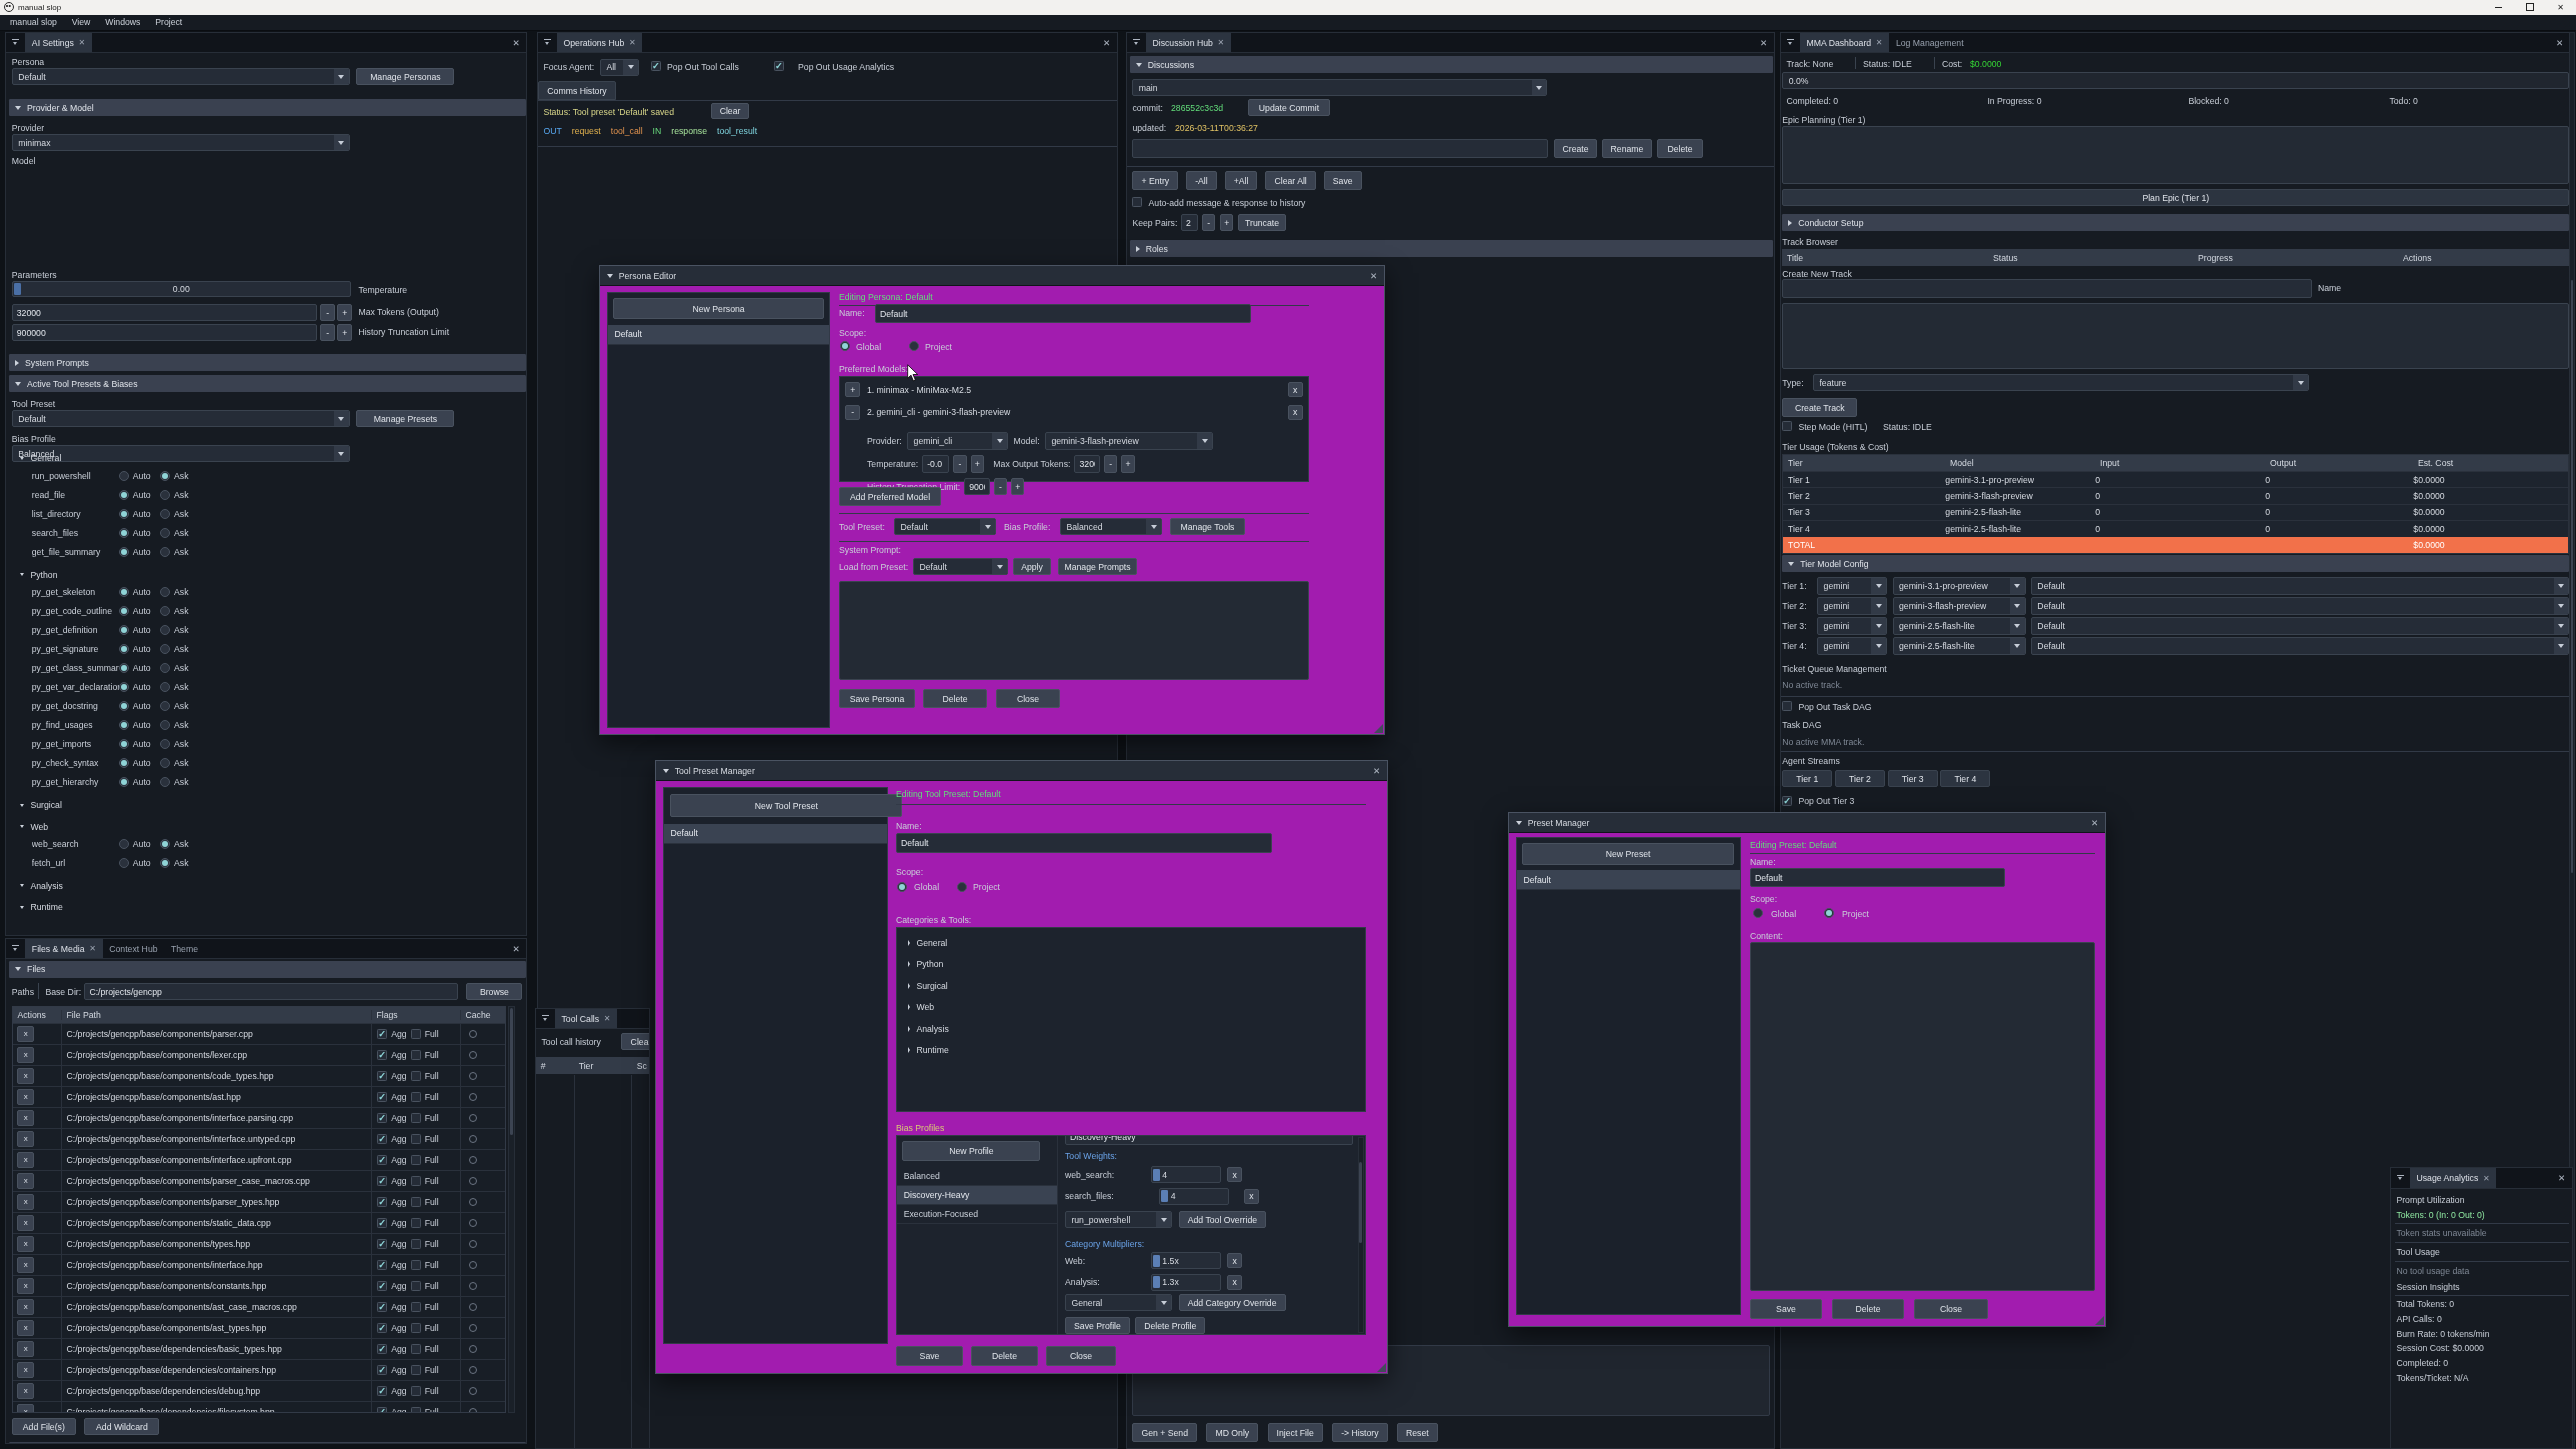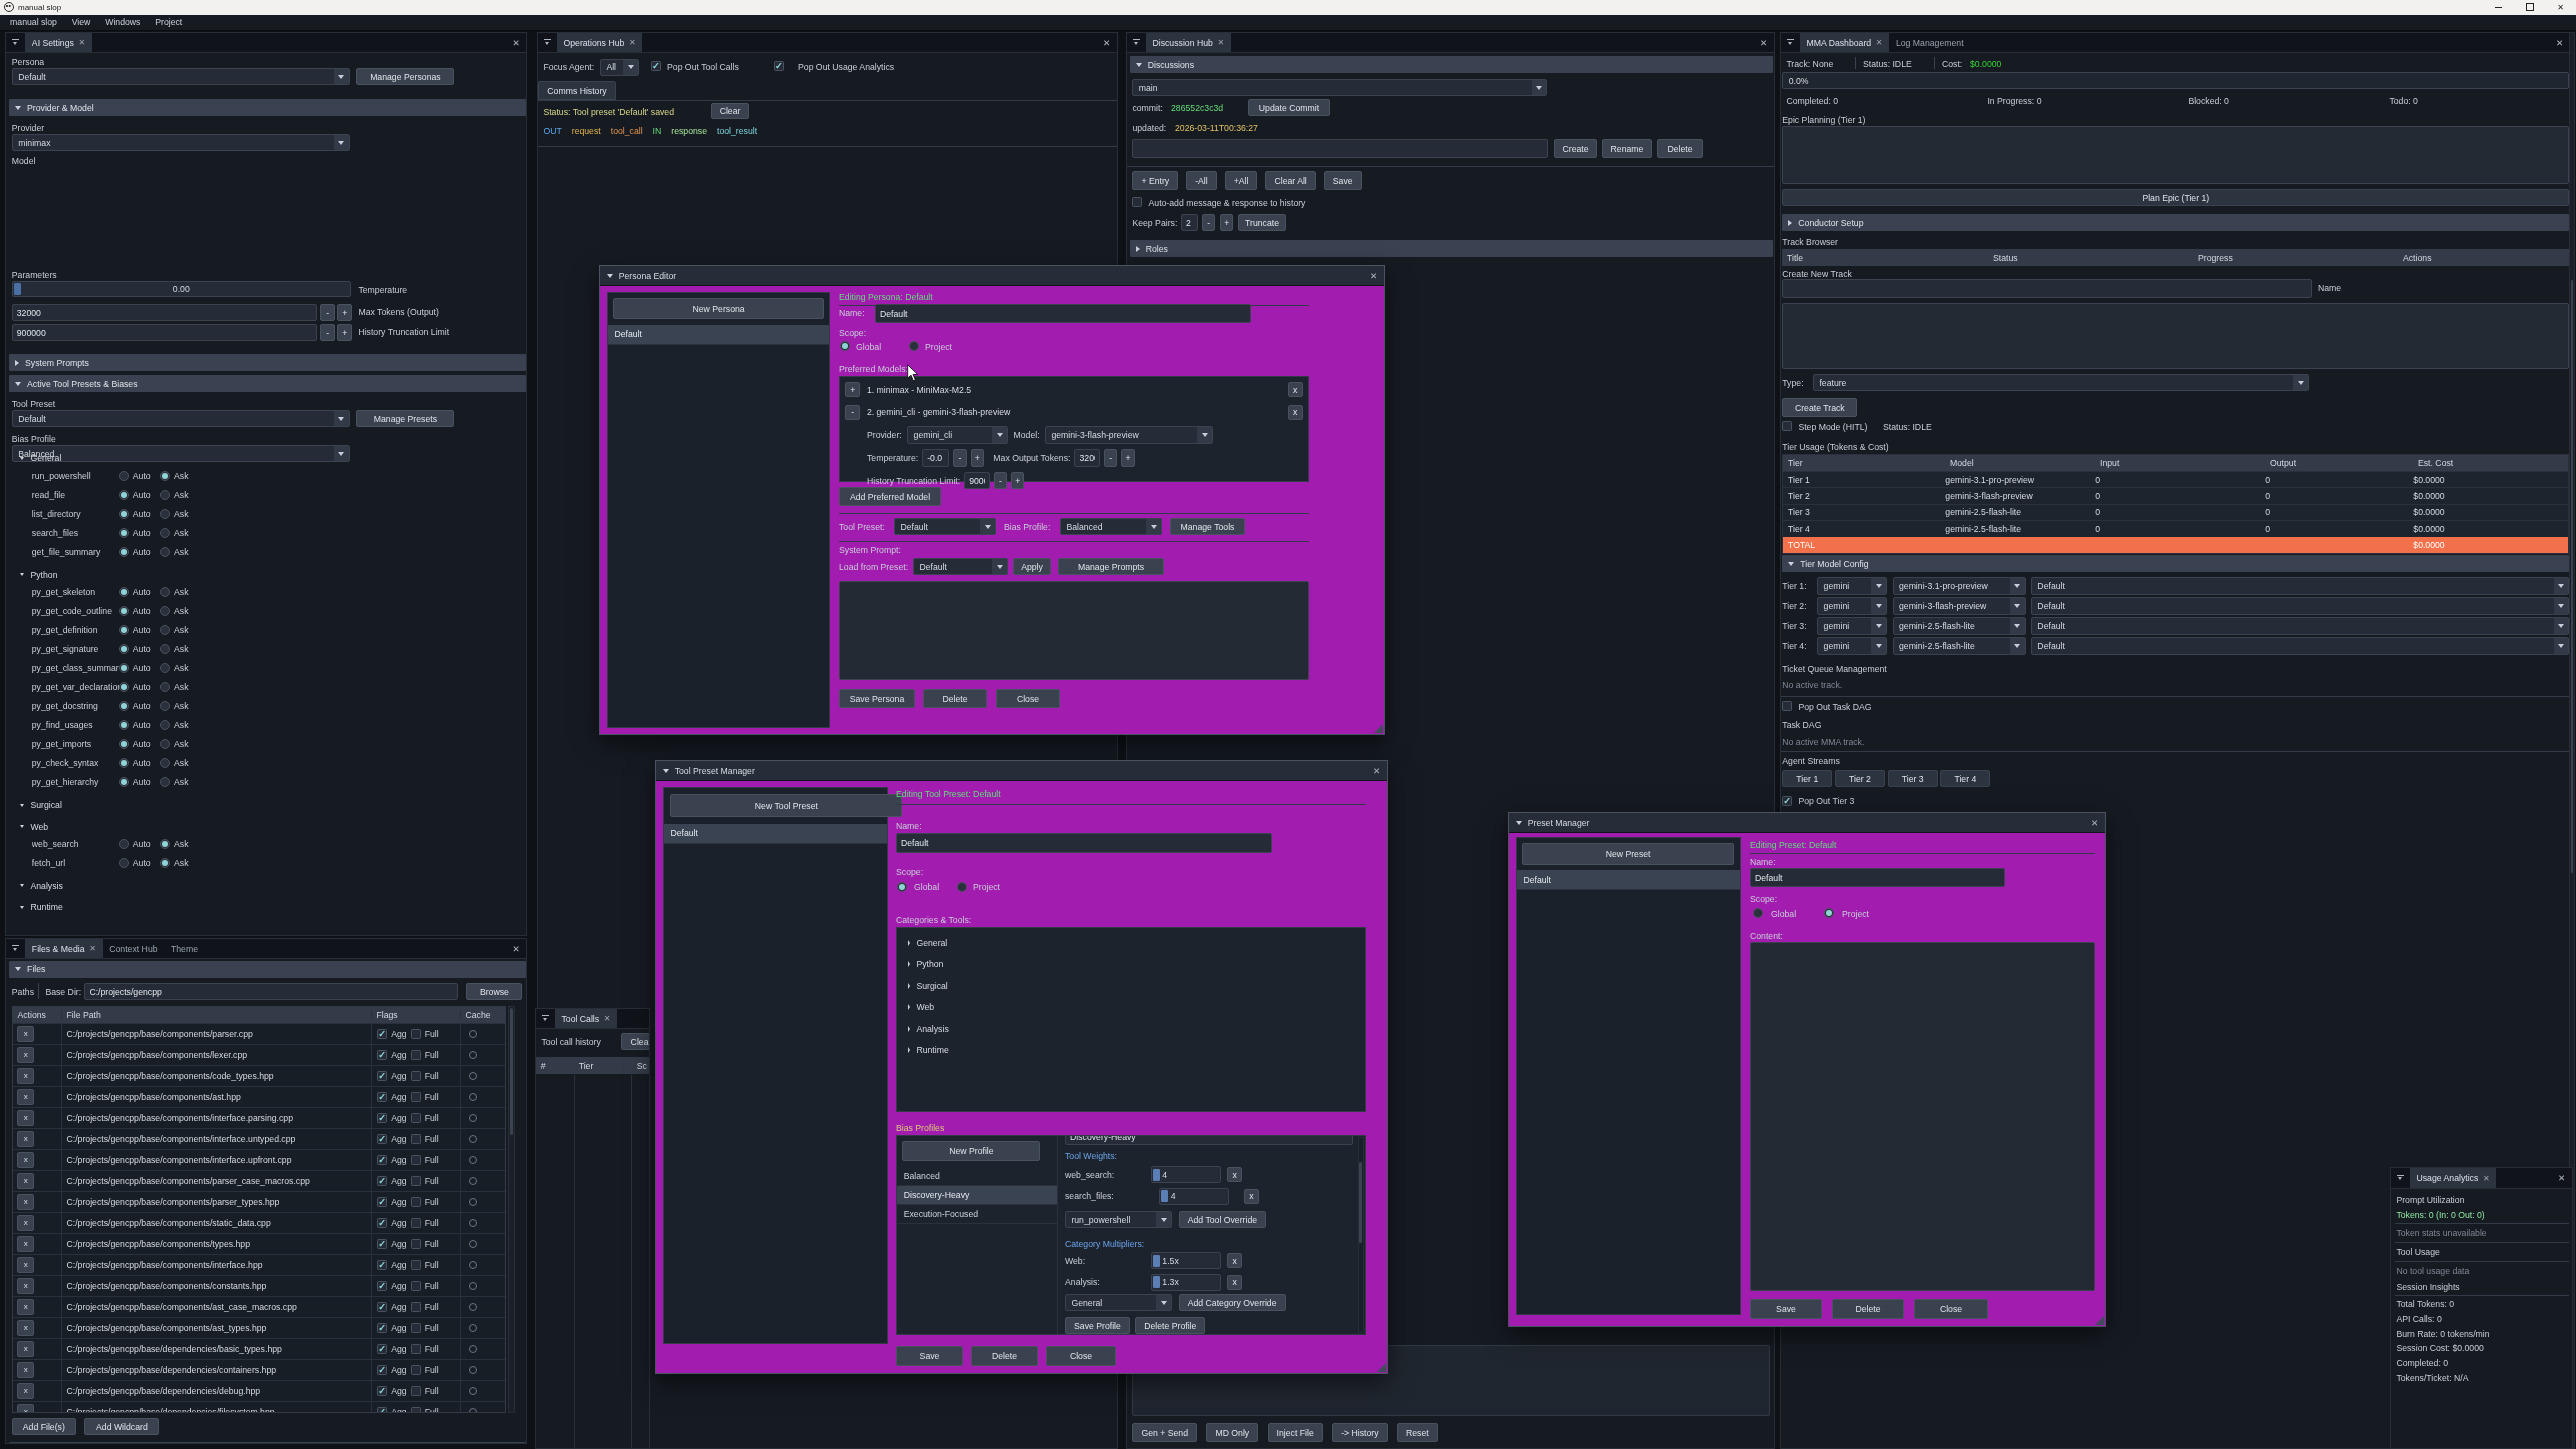--- a/index.html
+++ b/index.html
@@ -1186,21 +1186,21 @@
           <span class="btn sq" style="height:14.8px">x</span>
         </div>
 
         <div class="row" style="height:20px;margin:2.7px 5.4px 0 5.4px;gap:6.7px">
           <span class="btn sq" style="height:14.8px">-</span>
           <span>2. gemini_cli - gemini-3-flash-preview</span>
           <span style="flex:1"></span>
           <span class="btn sq" style="height:14.8px">x</span>
         </div>
       </div>
-    <div class="row" style="margin:4px 0 0 27px;gap:5.4px">
+    <div class="row" style="margin:10px 0 0 27px;gap:5.4px">
       <span class="label">Provider:</span>
       <span class="dd" style="width:101px">
           <span class="dd-t">gemini_cli</span>
           <span class="dd-a"></span>
         </span>
       <span class="label">Model:</span>
       <span class="dd" style="width:168px">
           <span class="dd-t">gemini-3-flash-preview</span>
           <span class="dd-a"></span>
         </span>
@@ -1237,21 +1237,21 @@
   <div class="a btn" style="left:570px;top:252px;width:75px">Manage Tools</div>
   <div class="a hr" style="left:239px;top:275px;width:470px"></div>
 
   <div class="a label" style="left:239px;top:279px">System Prompt:</div>
   <div class="a label" style="left:239px;top:296px">Load from Preset:</div>
   <div class="a dd" style="left:313px;top:292px;width:95px">
     <span class="dd-t">Default</span>
       <span class="dd-a"></span>
   </div>
   <div class="a btn" style="left:413px;top:292px;width:38px">Apply</div>
-  <div class="a btn" style="left:458px;top:292px;width:106px">Manage Prompts</div>
+  <div class="a btn" style="left:458px;top:292px;width:79px">Manage Prompts</div>
   <div class="a" style="left:239px;top:315px;width:470px;height:99px;background:#232a34;border:0.7px solid #3a434f;border-radius:2px;box-sizing:border-box"></div>
   <div class="a btn" style="left:239px;top:423px;width:76px;height:19px">Save Persona</div>
   <div class="a btn" style="left:323px;top:423px;width:64px;height:19px">Delete</div>
   <div class="a btn" style="left:396px;top:423px;width:64px;height:19px">Close</div>
   <div class="grip"></div>
 </div>
 
 <div class="dialog" style="left:655px;top:760px;width:733px;height:614px;z-index:6">
   <div class="dlg-title">
     <span class="tri"></span>

